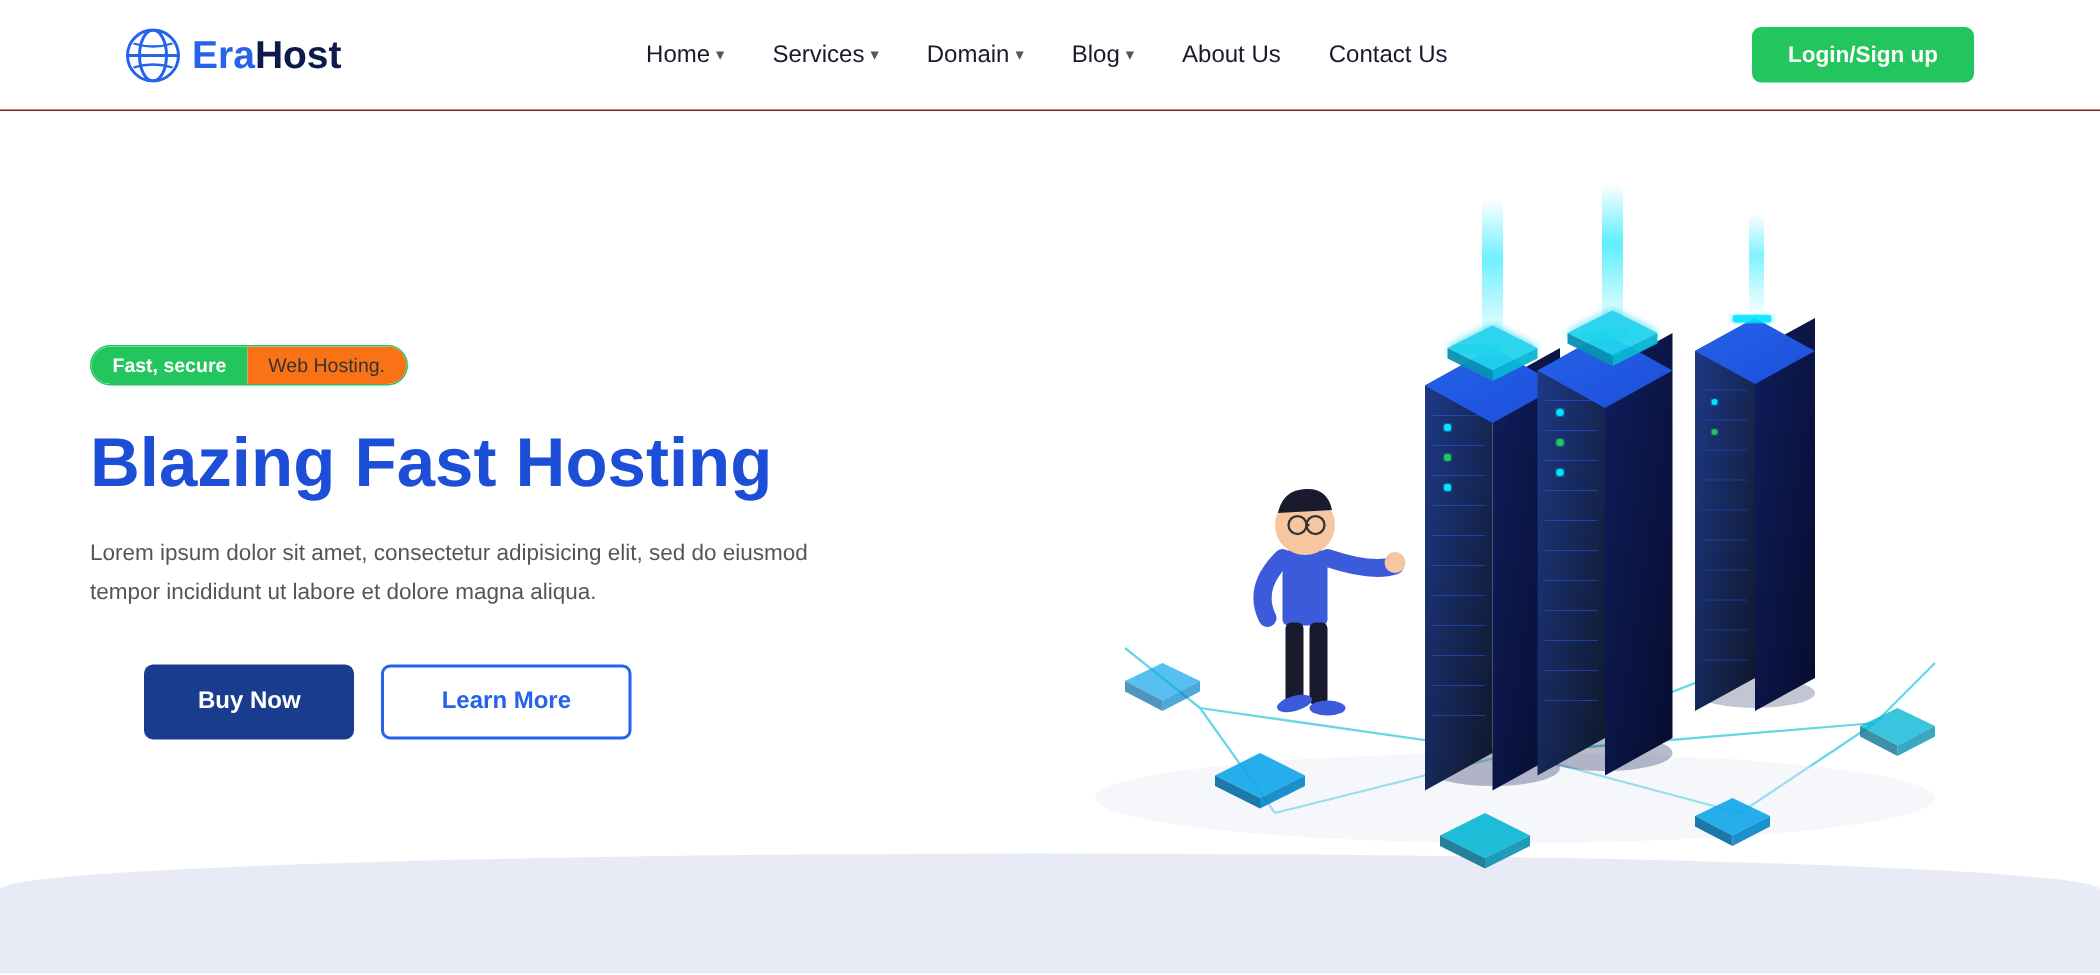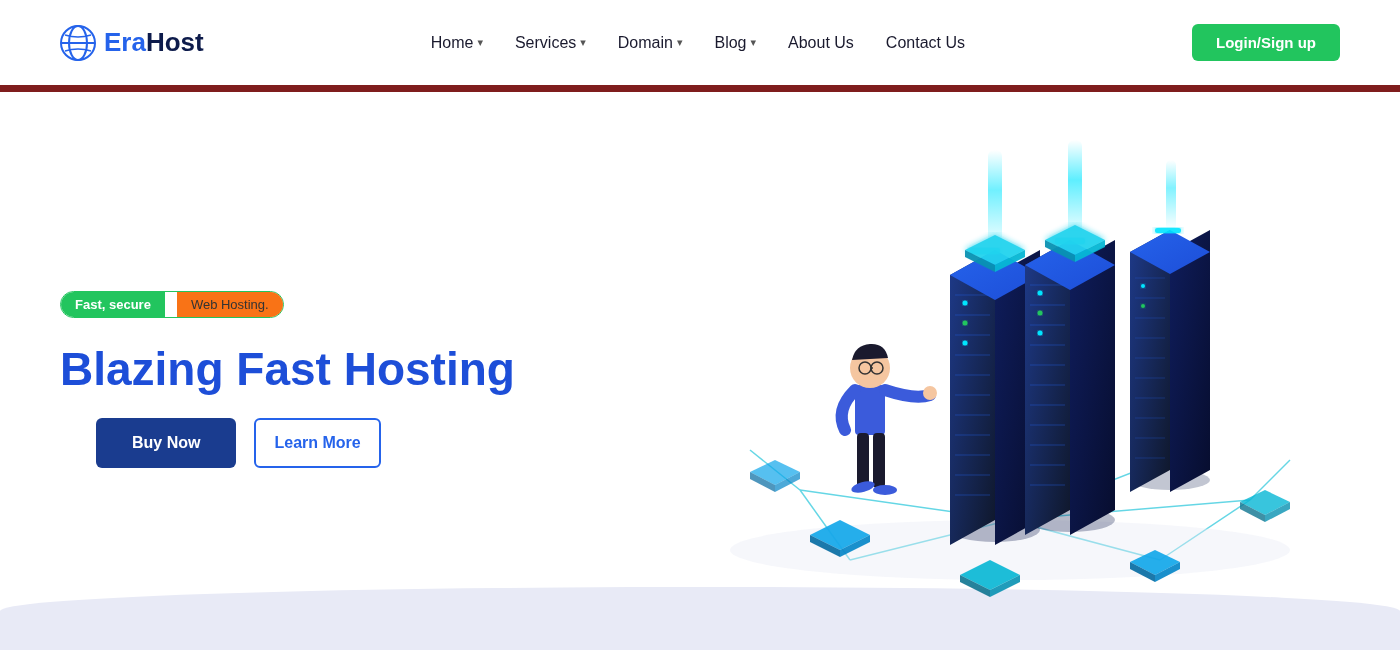--- a/index.html
+++ b/index.html
@@ -10,24 +10,24 @@
       height: 650px;
       overflow: hidden;
       position: relative;
     }
 
     
     .navbar {
       display: flex;
       align-items: center;
       justify-content: space-between;
-      padding: 0 60px;
-      height: 92px;
+      padding: 0 84px;
+      height: 74px;
       background: #fff;
-      border-bottom: 7px solid #7f1d1d;
+      border-bottom: 1px solid #7f1d1d;
       position: relative;
       z-index: 10;
     }
     .logo {
       display: flex;
       align-items: center;
       gap: 8px;
       text-decoration: none;
     }
     .logo-icon {
@@ -97,21 +97,21 @@
 
     .hero-content {
       flex: 0 0 55%;
       max-width: 620px;
       z-index: 2;
     }
 
     .badge-wrap {
       display: flex;
       align-items: center;
-      gap: 12px;
+      gap: 0;
       margin-bottom: 24px;
       width: fit-content;
       border: 1.5px solid #22c55e;
       border-radius: 20px;
       overflow: hidden;
     }
     .badge-green {
       background: #22c55e;
       color: #fff;
       font-size: 13px;
@@ -156,21 +156,21 @@
       padding: 16px 36px;
       border-radius: 6px;
       font-size: 16px;
       font-weight: 700;
       cursor: pointer;
     }
     .btn-secondary {
       background: #fff;
       color: #2563eb;
       border: 2px solid #2563eb;
-      padding: 14px 18px;
+      padding: 14px 38px;
       border-radius: 6px;
       font-size: 16px;
       font-weight: 600;
       cursor: pointer;
     }
 
     
     .hero-illustration {
       flex: 1;
       display: flex;
@@ -255,20 +255,21 @@
   <div class="hero-content">
     <div class="badge-wrap">
       <span class="badge-green">Fast, secure</span>
       <span class="badge-text">Web Hosting.</span>
     </div>
 
     <h1 class="hero-title">
       <span>Blazing Fast Hosting</span><br>
     </h1>
 
+    <p class="hero-desc">Lorem ipsum dolor sit amet, consectetur adipisicing elit, sed do eiusmod tempor incididunt ut labore et dolore magna aliqua.</p>
 
     <div class="hero-buttons">
       <button class="btn-primary">Buy Now</button>
       <button class="btn-secondary">Learn More</button>
     </div>
   </div>
 
   <div class="hero-illustration">
     <div class="server-scene">
       

